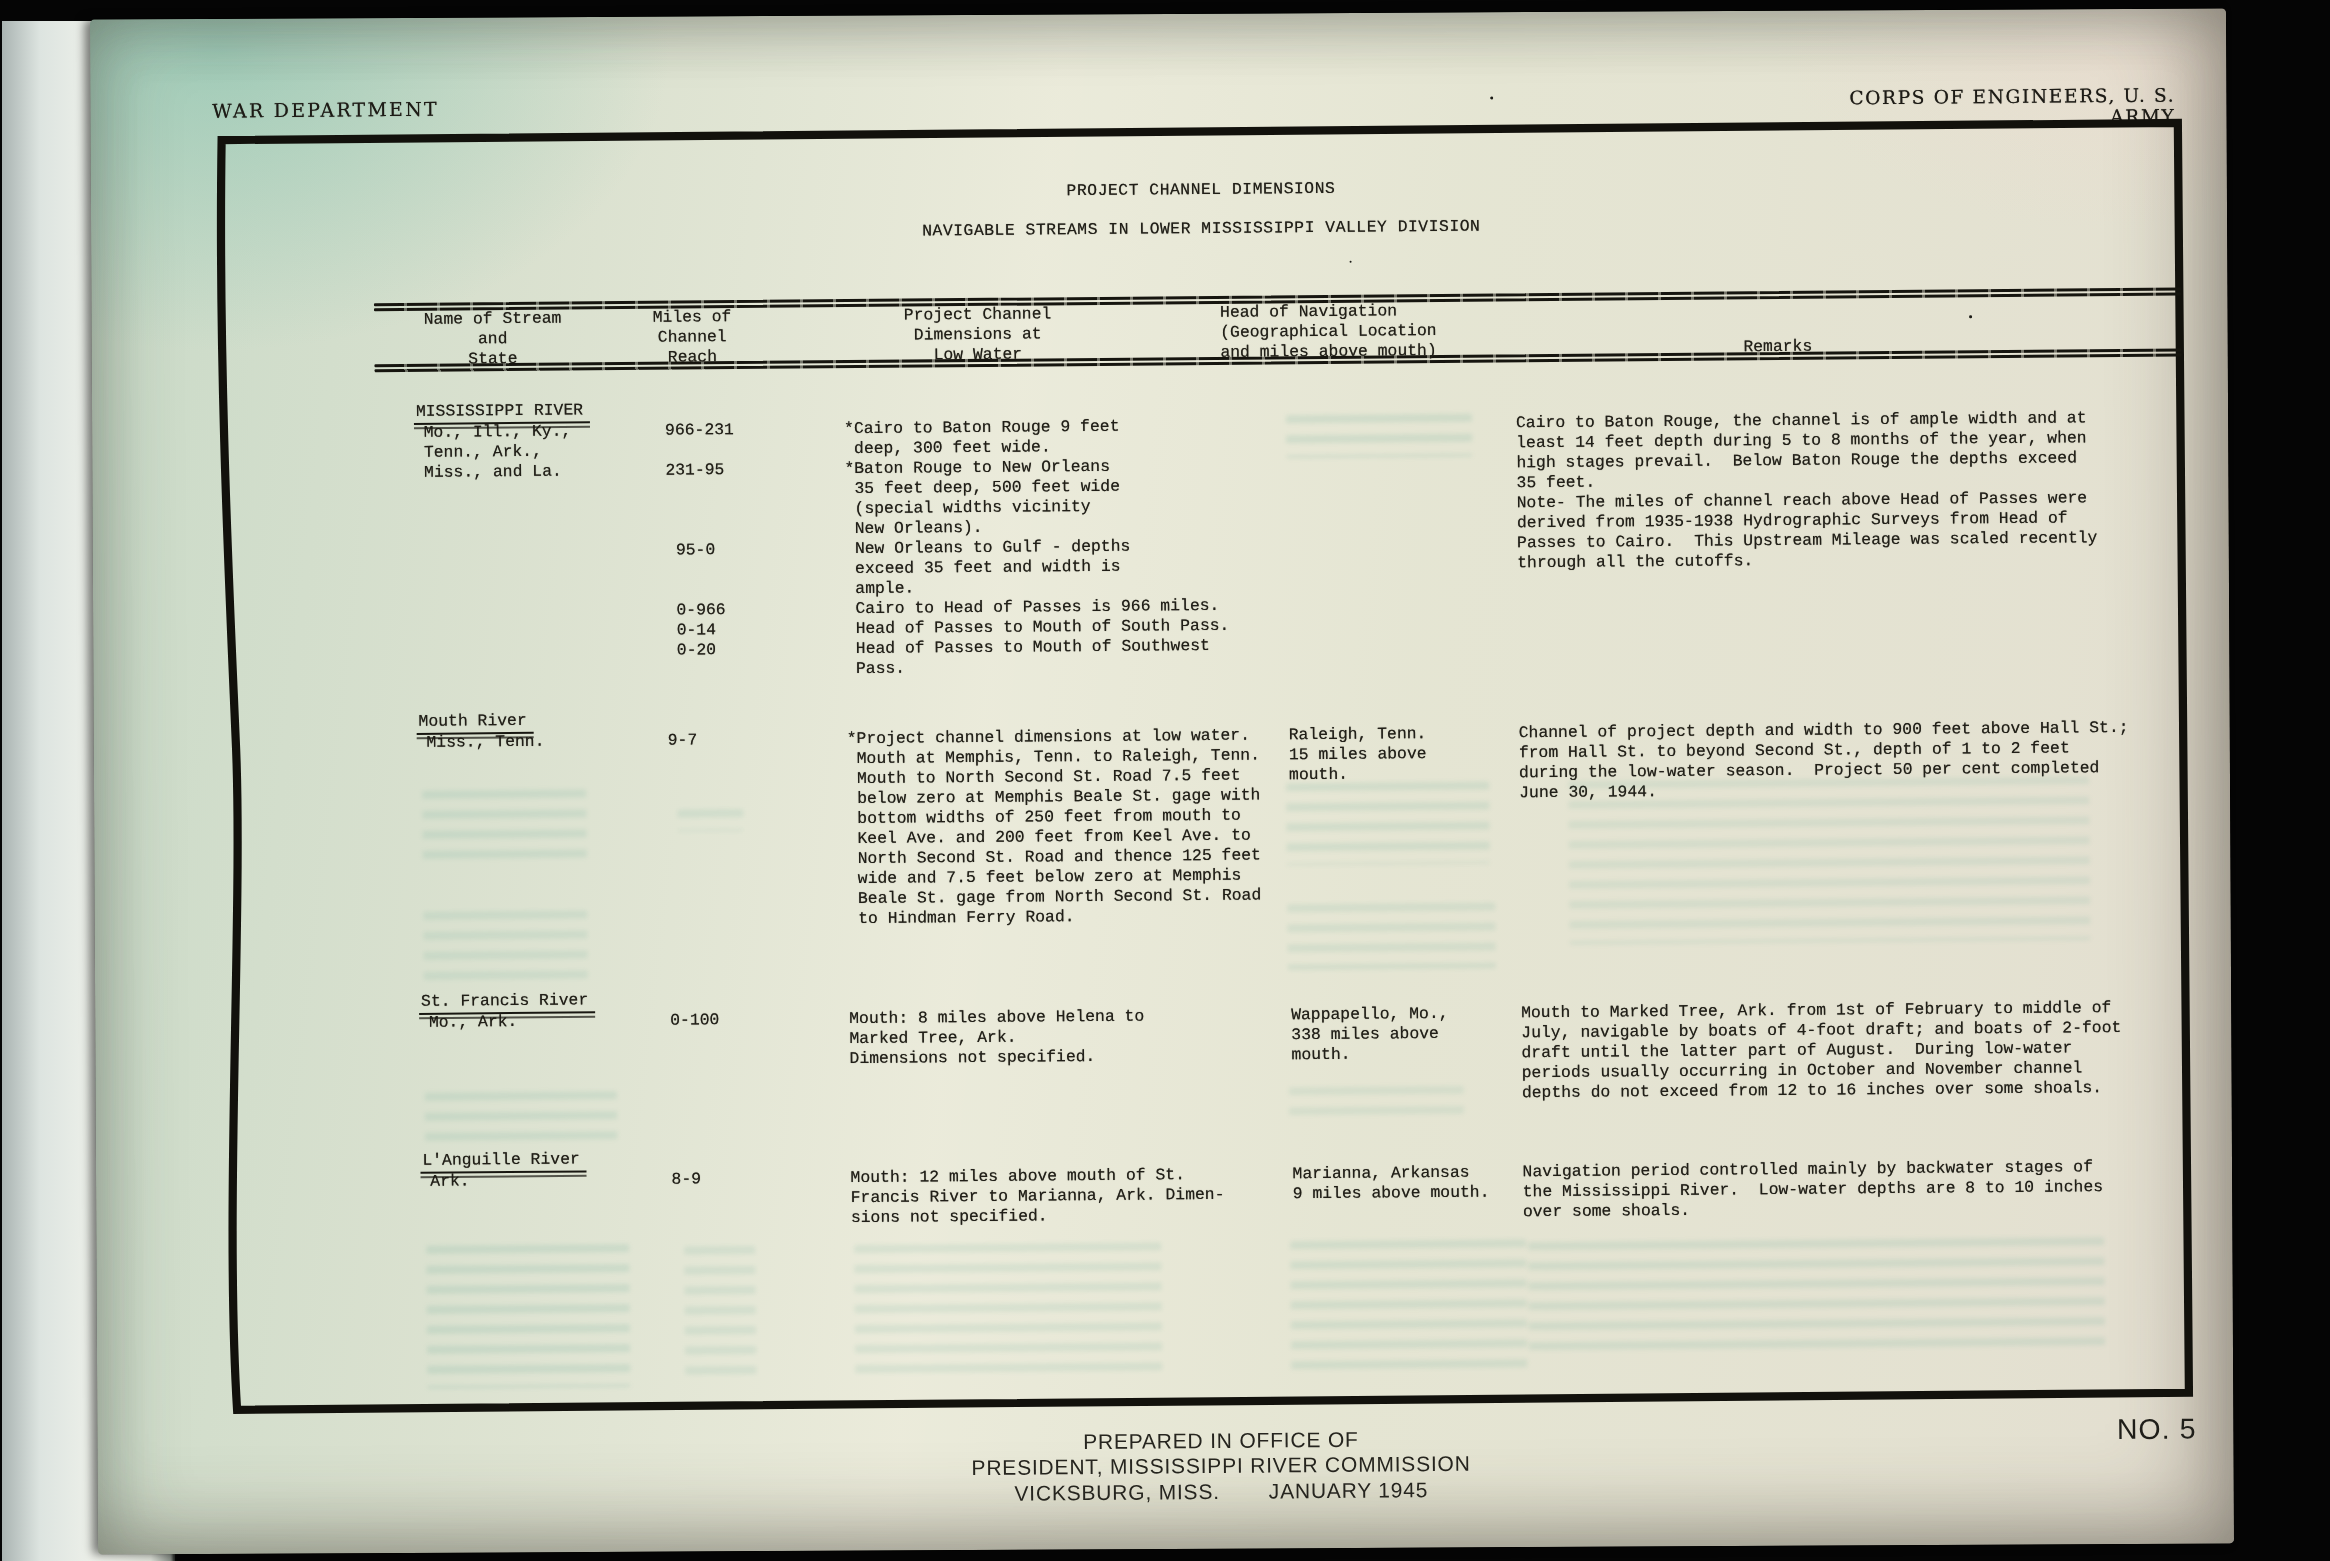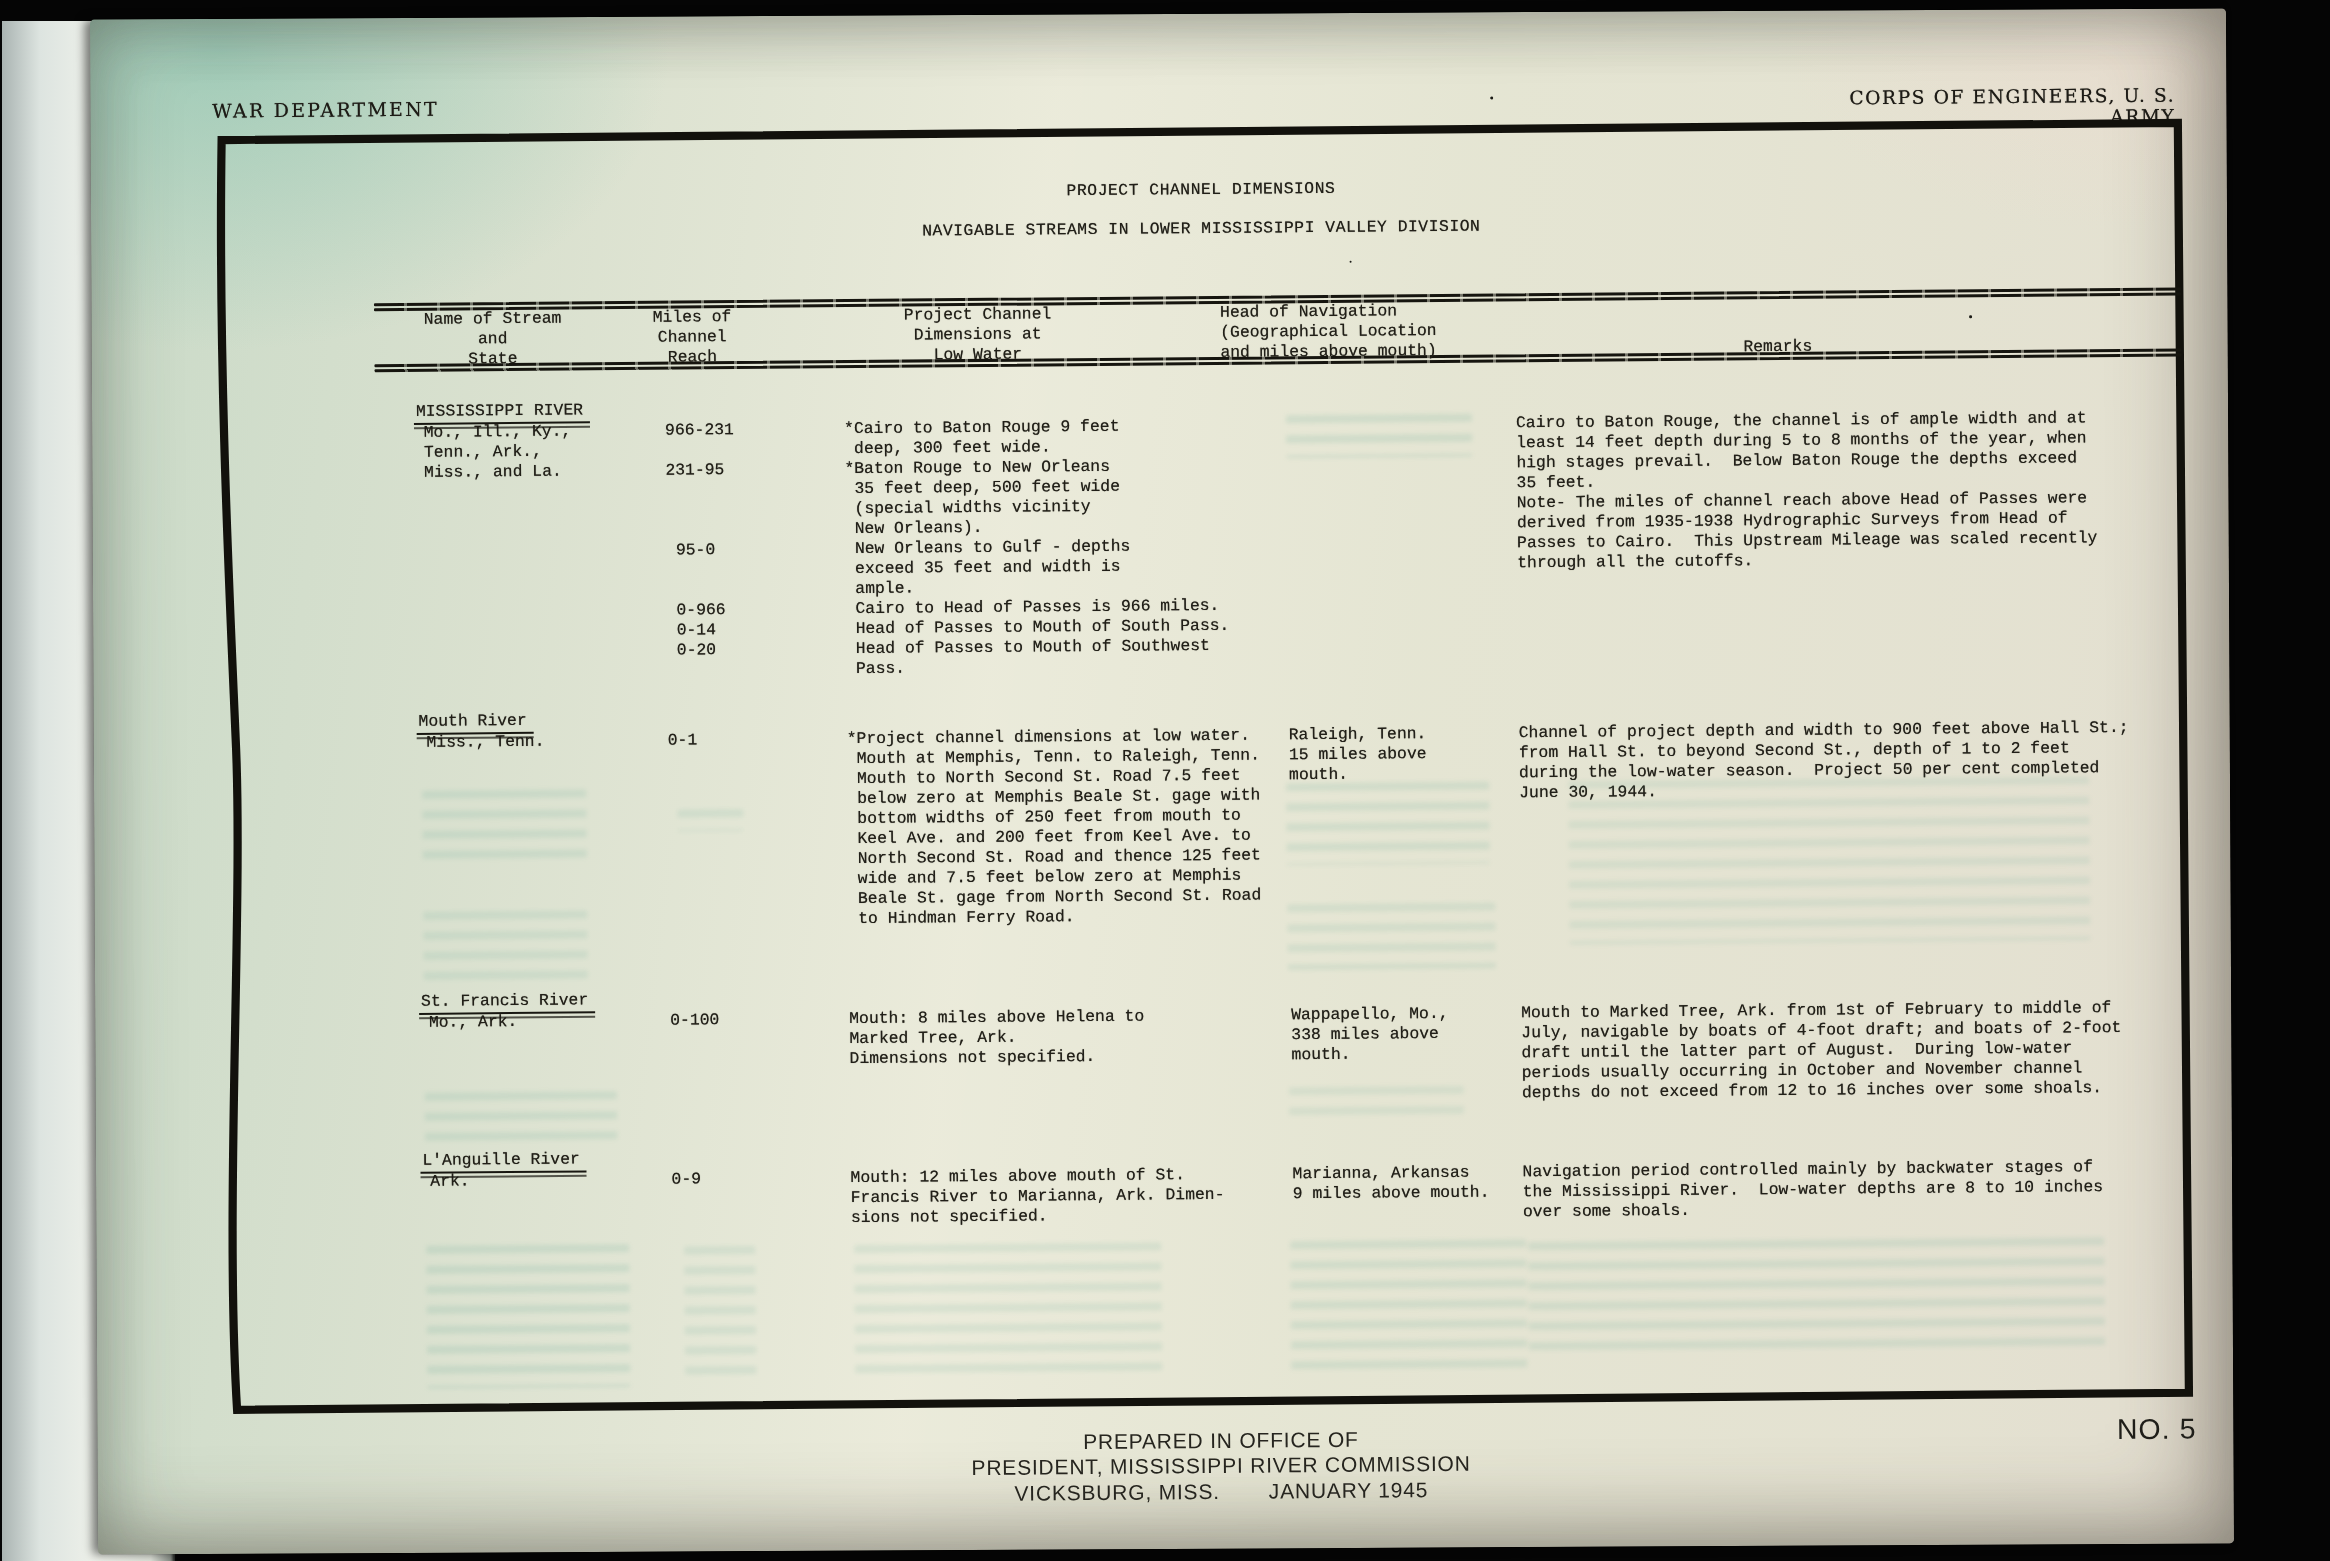--- a/index.html
+++ b/index.html
@@ -140,21 +140,21 @@
 derived from 1935-1938 Hydrographic Surveys from Head of
 Passes to Cairo.  This Upstream Mileage was scaled recently
 through all the cutoffs.</div>
     </div>
 
     <div class="section" style="top:726px;">
       <div class="c1">
         <span class="stream-name">Mouth River</span>
         <div class="states ws-pre">Miss., Tenn.</div>
       </div>
-      <div class="c2 ws-pre">0-1</div>
+      <div class="c2 ws-pre">9-7</div>
       <div class="c3 ws-pre">*Project channel dimensions at low water.
  Mouth at Memphis, Tenn. to Raleigh, Tenn.
  Mouth to North Second St. Road 7.5 feet
  below zero at Memphis Beale St. gage with
  bottom widths of 250 feet from mouth to
  Keel Ave. and 200 feet from Keel Ave. to
  North Second St. Road and thence 125 feet
  wide and 7.5 feet below zero at Memphis
  Beale St. gage from North Second St. Road
  to Hindman Ferry Road.</div>
@@ -184,21 +184,21 @@
 draft until the latter part of August.  During low-water
 periods usually occurring in October and November channel
 depths do not exceed from 12 to 16 inches over some shoals.</div>
     </div>
 
     <div class="section" style="top:1165px;">
       <div class="c1">
         <span class="stream-name">L'Anguille River</span>
         <div class="states ws-pre">Ark.</div>
       </div>
-      <div class="c2 ws-pre">0-9</div>
+      <div class="c2 ws-pre">8-9</div>
       <div class="c3 ws-pre">Mouth: 12 miles above mouth of St.
 Francis River to Marianna, Ark. Dimen-
 sions not specified.</div>
       <div class="c4 ws-pre">Marianna, Arkansas
 9 miles above mouth.</div>
       <div class="c5 ws-pre">Navigation period controlled mainly by backwater stages of
 the Mississippi River.  Low-water depths are 8 to 10 inches
 over some shoals.</div>
     </div>
 

